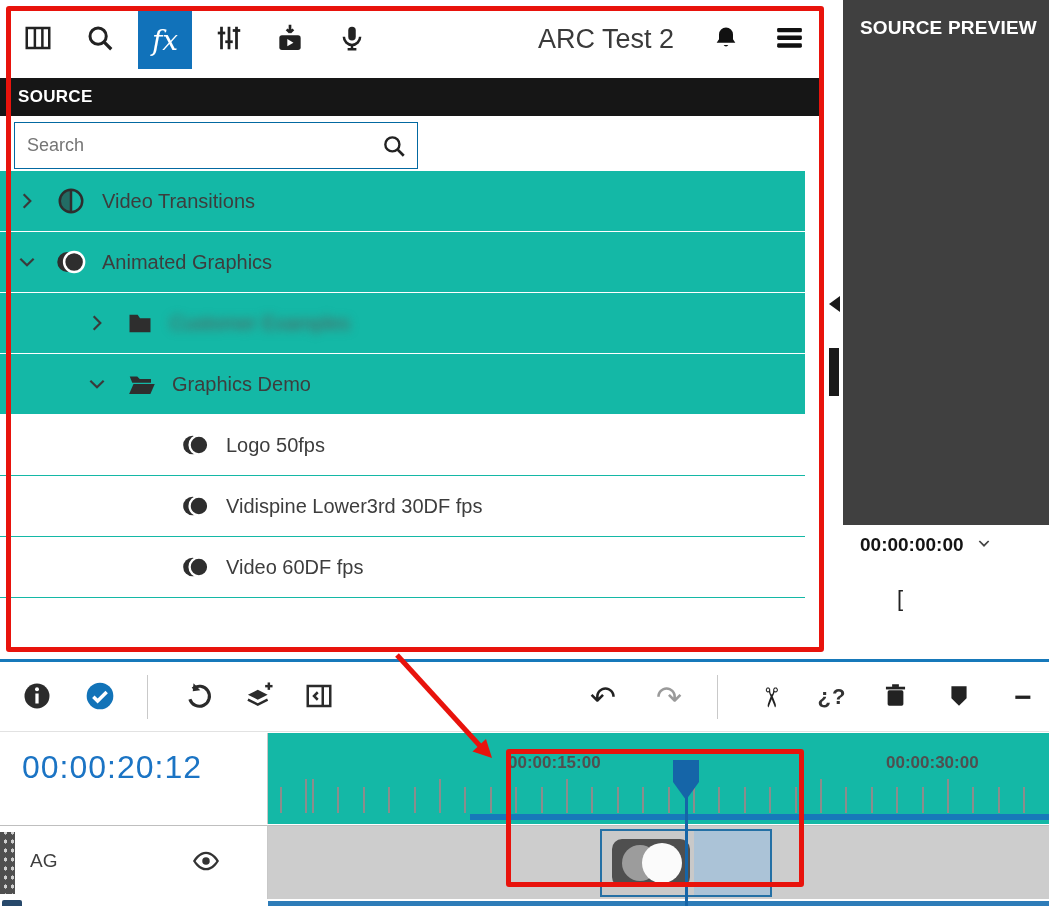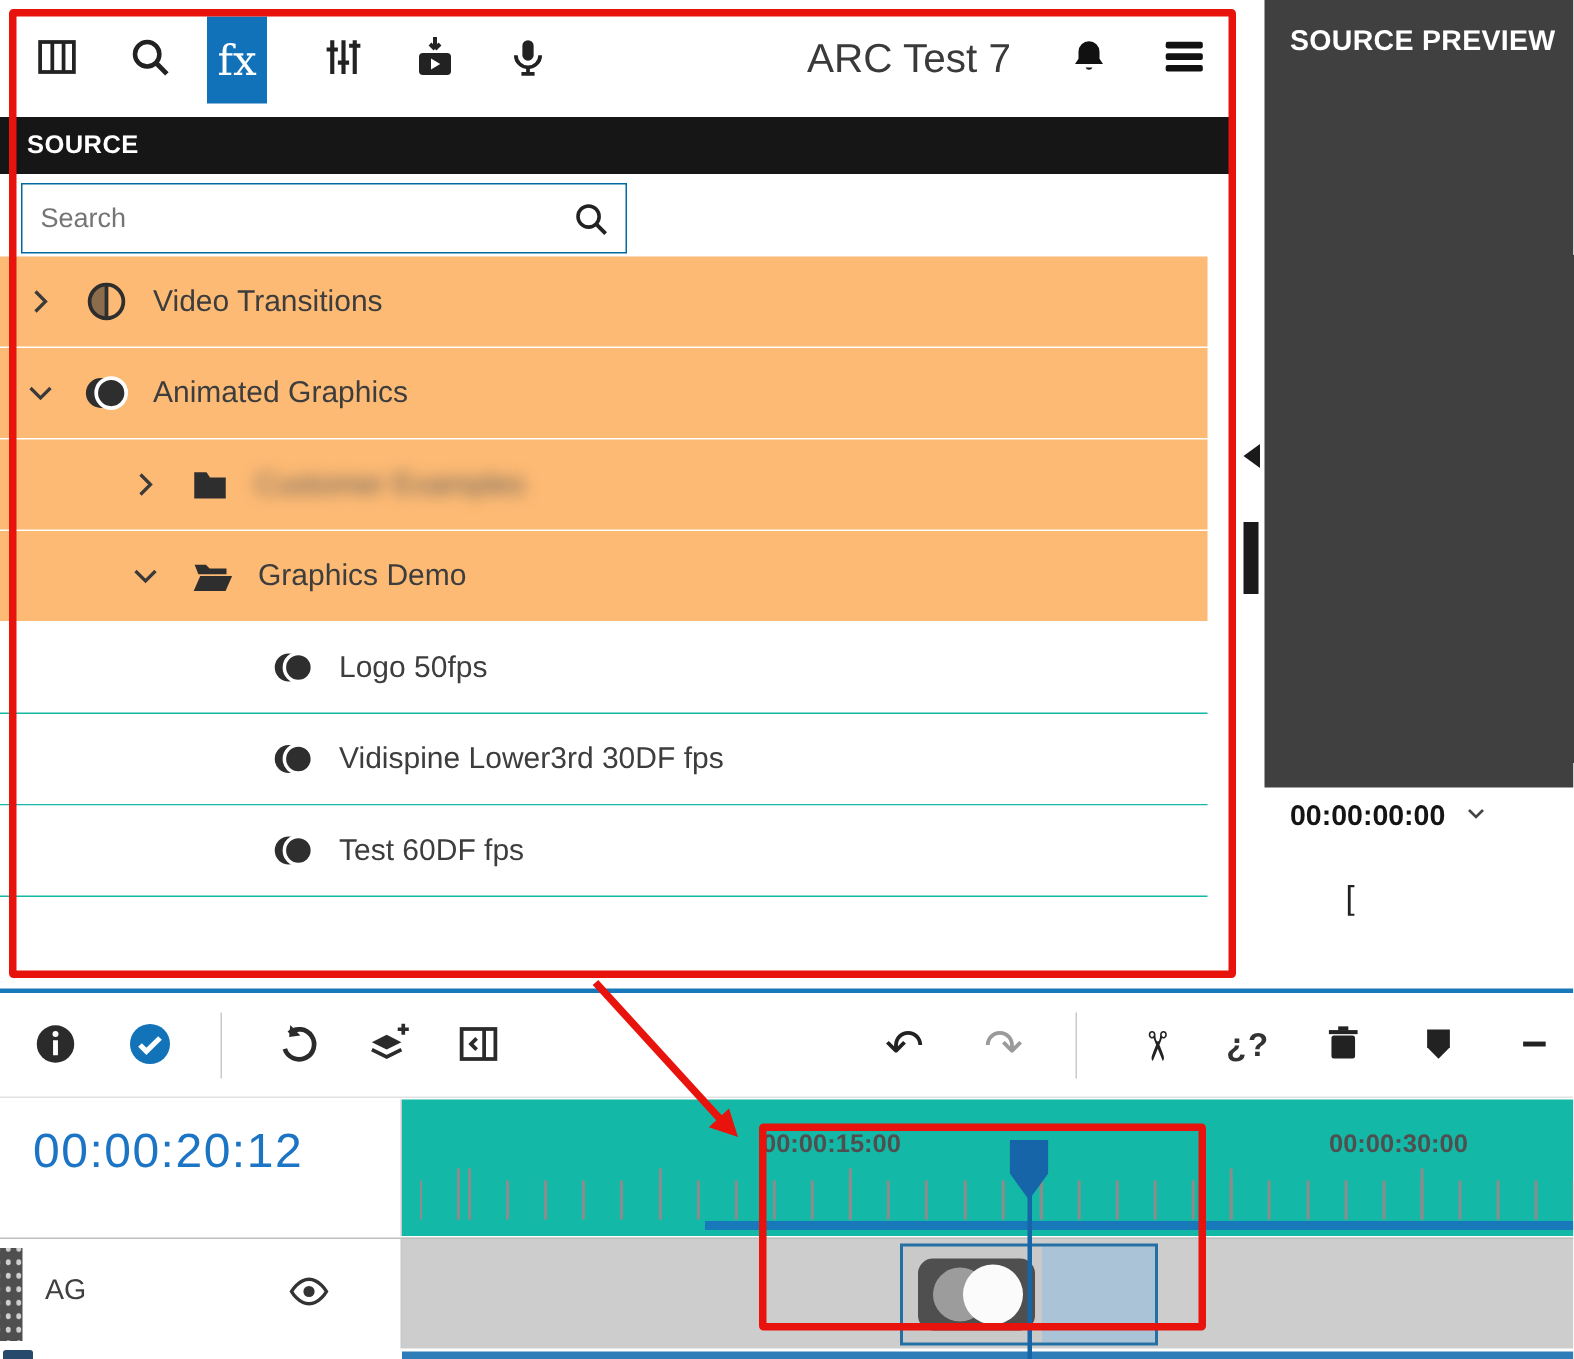--- a/index.html
+++ b/index.html
@@ -4,35 +4,35 @@
 <style>
   *{margin:0;padding:0;box-sizing:border-box}
   html,body{background:#ffffff}
   body{font-family:"Liberation Sans","DejaVu Sans",sans-serif;color:#333}
   #screen{position:relative;width:1049px;height:906px;background:#fff;overflow:hidden}
   button{background:none;border:none;cursor:pointer;font-family:inherit;padding:0}
 
   
   .top-toolbar{position:absolute;left:0;top:0;width:843px;height:78px;background:#fff}
   .tbtn{position:absolute;top:14px;width:46px;height:50px;display:flex;align-items:center;justify-content:center}
-  .fx-active{background:#1172ba;width:40px;height:58px;top:11px;color:#fff;
-    font-family:"DejaVu Serif","Liberation Serif",serif;font-size:28px}
+  .fx-active{background:#1172ba;width:54px;height:58px;top:11px;color:#fff;
+    font-family:"DejaVu Serif","Liberation Serif",serif;font-style:italic;font-size:28px}
   .app-title{position:absolute;left:538px;top:24px;font-size:27px;color:#3a3a3a;white-space:nowrap}
 
   
   .effects-header{position:absolute;left:0;top:78px;width:822px;height:38px;background:#161616;color:#fff;
     font-weight:bold;font-size:17px;line-height:38px;padding-left:18px;letter-spacing:.3px}
   .search-box{position:absolute;left:14px;top:122px;width:404px;height:47px;border:1px solid #0369a1;background:#fff}
   .search-box input{width:100%;height:100%;border:none;outline:none;font-size:18px;padding:0 46px 0 12px;color:#333;background:transparent}
   .search-box input::placeholder{color:#757575}
   .search-box .mag{position:absolute;right:10px;top:10px}
 
   .tree{position:absolute;left:0;top:171px;width:805px}
   .row{display:flex;align-items:center;height:60px;font-size:20px;color:#3d3d3d}
-  .row.g{background:#fdba74;margin-bottom:1px}
+  .row.g{background:#14b8a6;margin-bottom:1px}
   .row.w{background:#fff;border-bottom:1px solid #14b8a6;height:61px}
   .row.lvl0{padding-left:14px}
   .row.lvl1{padding-left:84px}
   .row.lvl2{padding-left:182px}
   .chev{width:26px;display:flex;align-items:center;justify-content:center}
   .ticon{margin-left:16px;display:flex;align-items:center}
   .row.lvl2 .ticon{margin-left:0}
   .tlabel{margin-left:16px;white-space:nowrap}
   .blurred{filter:blur(5px);color:#5a5a5a}
 
@@ -137,21 +137,21 @@
           </svg></span>
     </button>
     <button class="tbtn" style="left:329px">
       <span><svg width="30" height="30" viewBox="0 0 24 24">
             <rect x="9" y="3" width="6" height="11" rx="3" fill="#222"></rect>
             <path d="M5.5 11a6.5 6.5 0 0 0 13 0" fill="none" stroke="#222" stroke-width="2"></path>
             <line x1="12" y1="17.5" x2="12" y2="21" stroke="#222" stroke-width="2"></line>
             <line x1="8.5" y1="21" x2="15.5" y2="21" stroke="#222" stroke-width="2"></line>
           </svg></span>
     </button>
-    <div class="app-title">ARC Test 7</div>
+    <div class="app-title">ARC Test 2</div>
     <button class="tbtn" style="left:703px">
       <span><svg width="28" height="28" viewBox="0 0 24 24">
             <path d="M12 3a6 6 0 0 0-6 6v4l-2 3h16l-2-3V9a6 6 0 0 0-6-6z" fill="#111"></path>
             <path d="M10 18a2.2 2.2 0 0 0 4 0z" fill="#111"></path>
           </svg></span>
     </button>
     <button class="tbtn" style="left:766px">
       <span><svg width="33" height="33" viewBox="0 0 24 24" fill="#111">
             <rect x="3" y="5" width="18" height="3.2" rx="1"></rect>
             <rect x="3" y="10.6" width="18" height="3.2" rx="1"></rect>
@@ -253,21 +253,21 @@
     </div>
 
 
     <div class="row w lvl2">
       <span class="ticon">
           <svg width="28" height="28" viewBox="0 0 24 24">
             <circle cx="9" cy="12" r="8" fill="#2e2e2e"></circle>
             <circle cx="14.5" cy="12" r="8" fill="#2e2e2e" stroke="#fff" stroke-width="2"></circle>
           </svg>
         </span>
-      <span class="tlabel">Test 60DF fps</span>
+      <span class="tlabel">Video 60DF fps</span>
     </div>
 
   </div>
 
   <div class="split-arrow"></div>
   <div class="split-bar"></div>
 
   <div class="preview">
     <div class="preview-video">
       <div class="preview-header">SOURCE PREVIEW</div>

